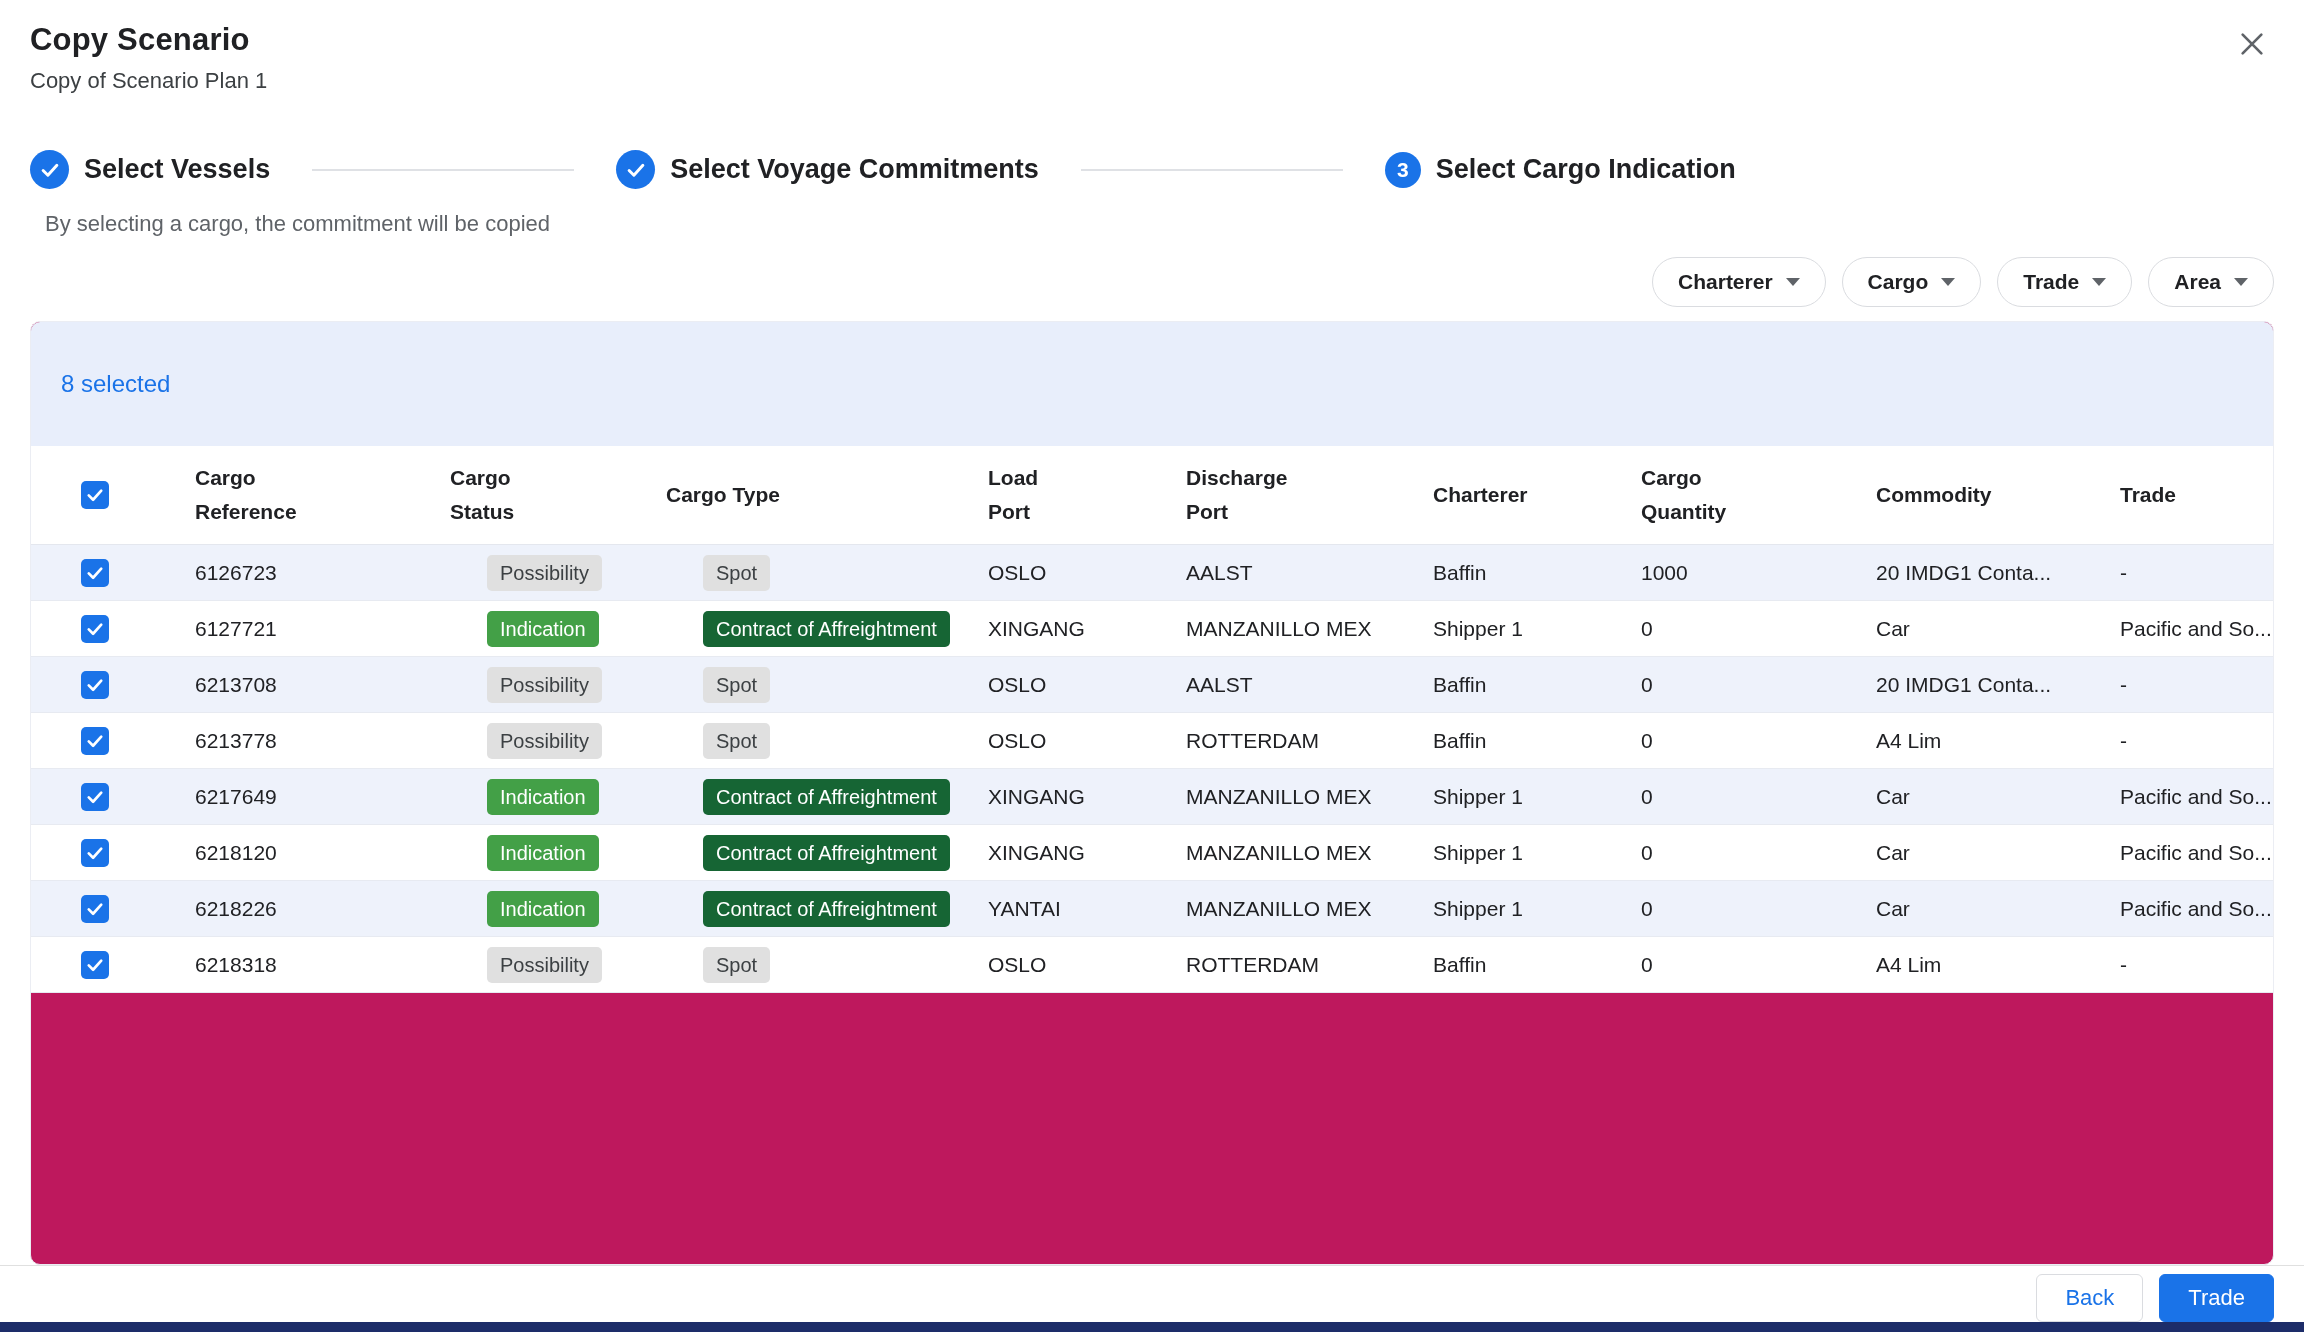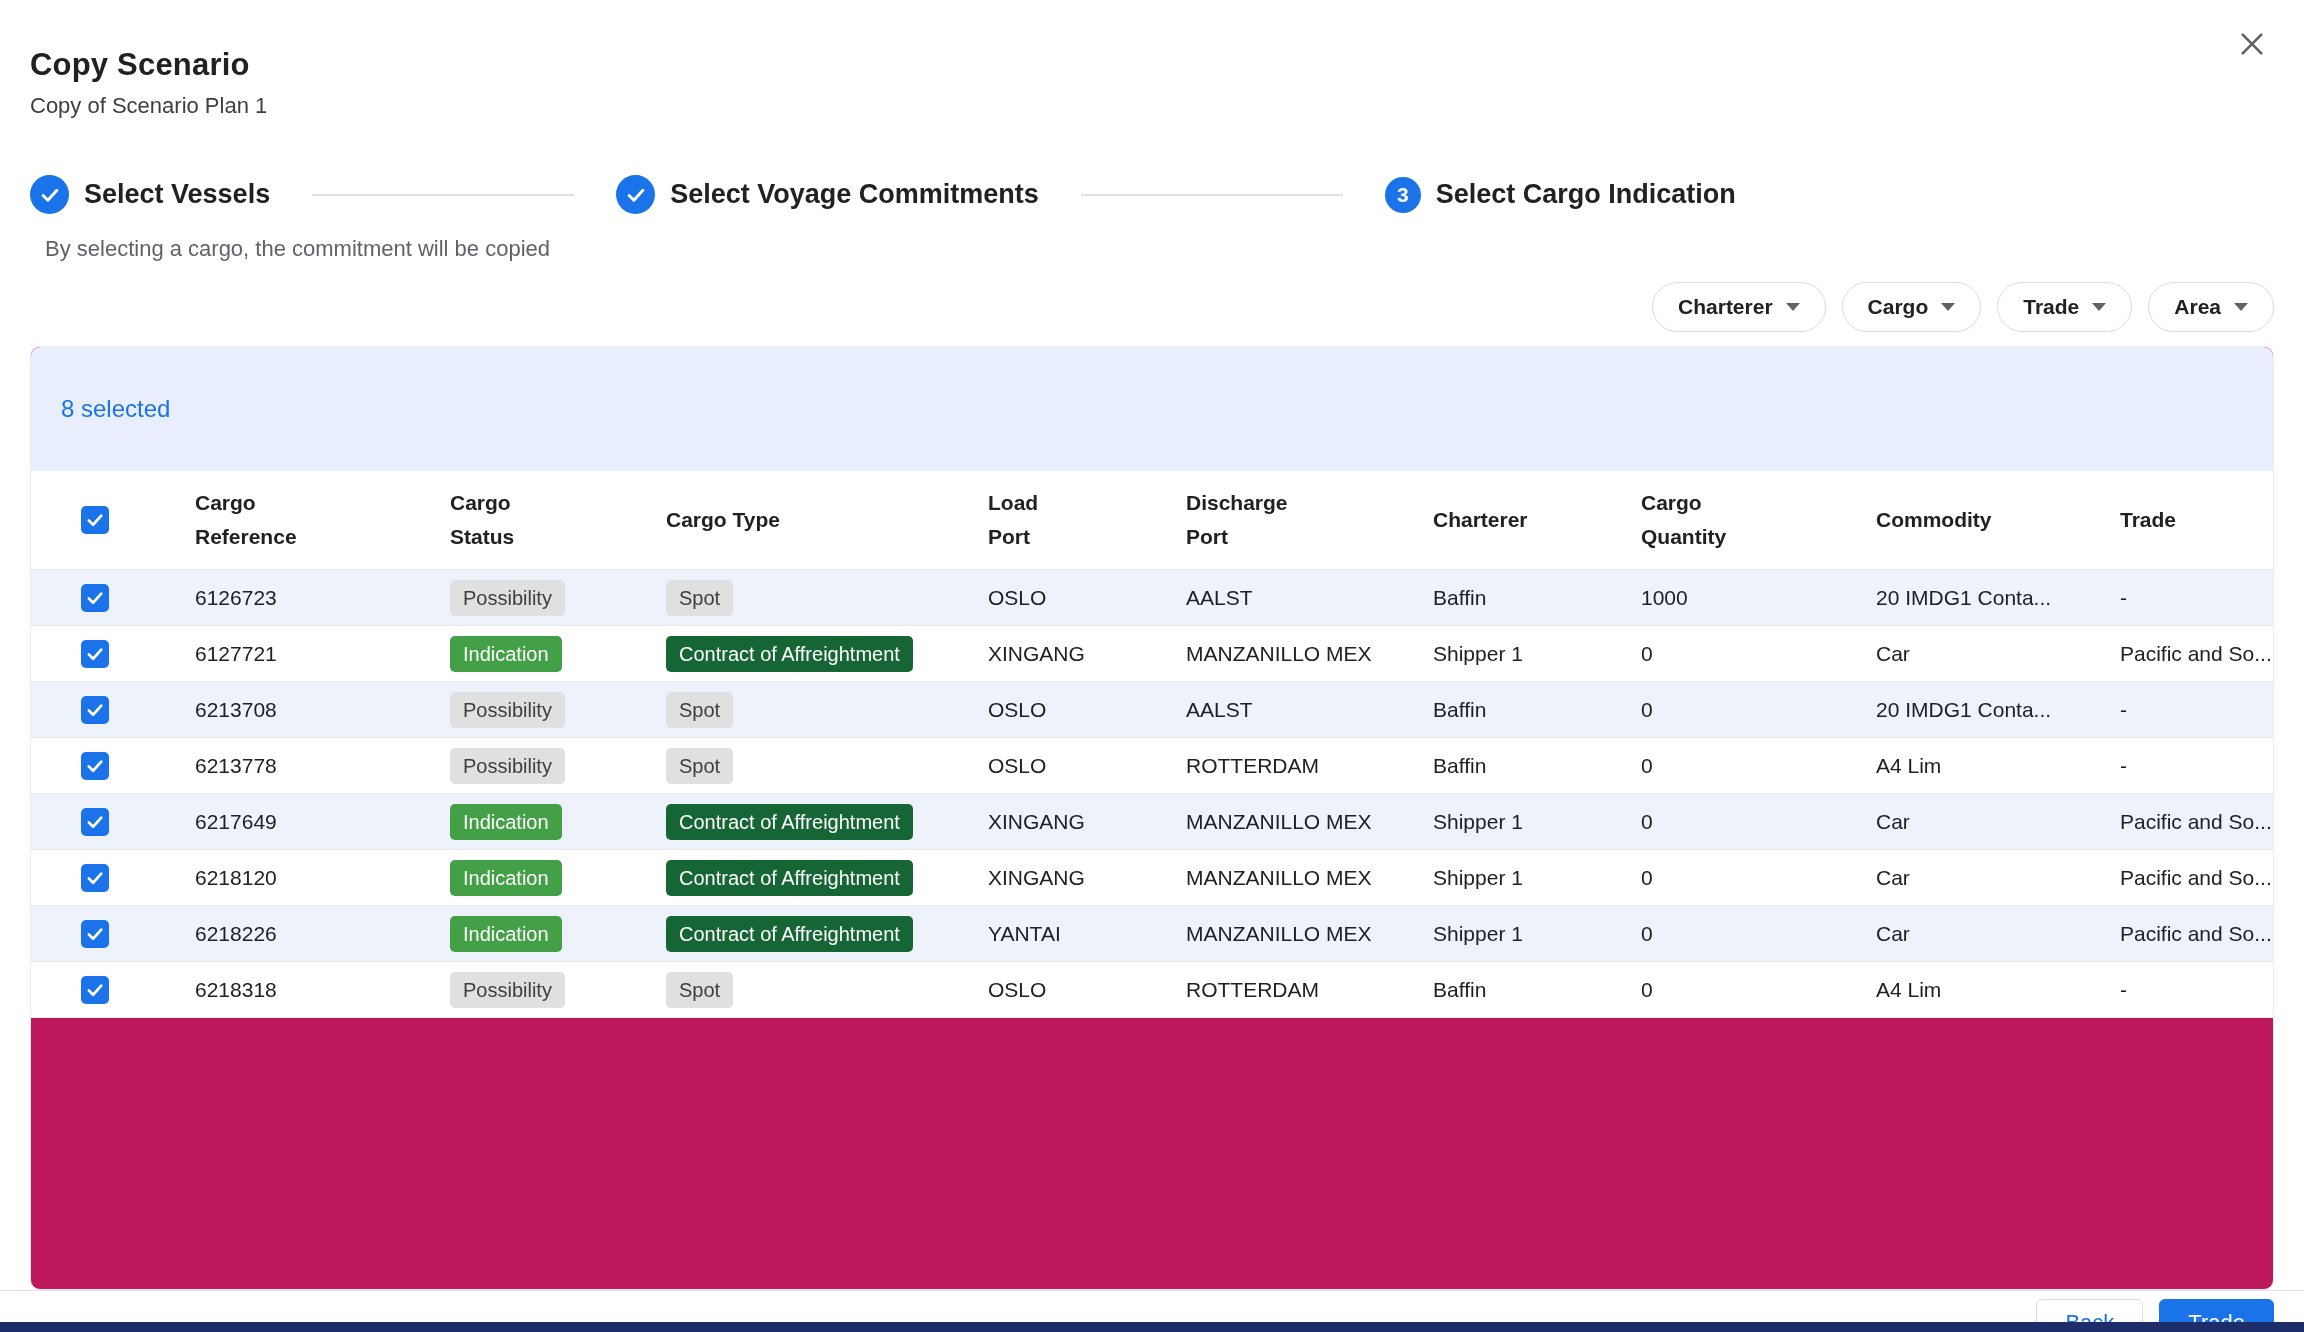--- a/index.html
+++ b/index.html
@@ -13,21 +13,21 @@
   }
   *{margin:0;padding:0;box-sizing:border-box;}
   html,body{width:2304px;height:1332px;}
   body{
     font-family:"Liberation Sans",sans-serif;
     background:#ffffff;color:#202124;
     overflow:hidden;position:relative;
   }
   
   .dlg-header{display:flex;justify-content:space-between;align-items:flex-start;padding:22px 30px 0 30px;}
-  h1{font-size:31px;font-weight:bold;letter-spacing:.2px;margin-top:25px;}
+  h1{font-size:31px;font-weight:bold;letter-spacing:.2px;}
   .subtitle{font-size:22px;color:#3c4043;margin-top:10px;}
   .close-btn{background:none;border:none;cursor:pointer;width:44px;height:44px;display:flex;align-items:center;justify-content:center;}
   
   .stepper{display:flex;align-items:center;margin:56px 30px 0 30px;gap:22px;}
   .step{display:flex;align-items:center;gap:15px;cursor:pointer;}
   .step-circle{width:39px;height:39px;border-radius:50%;background:var(--accent);color:#fff;
     display:flex;align-items:center;justify-content:center;font-size:21px;font-weight:bold;flex:none;}
   .step-circle.current{width:36px;height:36px;}
   .step-circle svg{width:22px;height:22px;}
   .step-label{font-size:27px;font-weight:bold;color:#202124;white-space:nowrap;}
@@ -46,21 +46,21 @@
   .grid-row{display:grid;grid-template-columns:148px 255px 216px 322px 198px 247px 208px 235px 244px 1fr;align-items:center;}
   .thead{height:99px;flex:none;background:#fff;border-bottom:1px solid #e4e7ee;
     font-weight:bold;font-size:21.5px;line-height:1.6;color:#202124;}
   .cell{padding:0 10px 0 16px;font-size:21px;white-space:nowrap;overflow:hidden;}
   .checkbox-cell{padding-left:50px;}
   .checkbox{width:28px;height:28px;border-radius:5px;background:var(--accent);
     display:flex;align-items:center;justify-content:center;cursor:pointer;}
   .checkbox svg{width:20px;height:20px;}
   .trow{height:56px;border-bottom:1px solid #e7eaf1;background:#fff;}
   .trow.alt{background:var(--row-alt);}
-  .badge{display:inline-block;padding:6px 13px;border-radius:5px;font-size:20px;line-height:1.2;}
+  .badge{display:inline-block;padding:6px 13px;border-radius:5px;font-size:20px;line-height:1.2;margin-left:37px;}
   .badge.neutral{background:var(--badge-gray);color:#3c4043;}
   .badge.green{background:var(--badge-green);color:#fff;}
   .badge.dark-green{background:var(--badge-dark-green);color:#fff;}
   
   .footer-divider{height:1px;background:#e0e0e0;margin-top:0;}
   .dlg-footer{display:flex;justify-content:flex-end;gap:16px;margin-top:8px;padding:0 30px;}
   .btn{height:48px;border-radius:6px;font-family:inherit;font-size:22px;cursor:pointer;padding:0 28px;}
   .btn-back{background:#fff;border:1px solid #dadce0;color:var(--accent);}
   .btn-copy{background:var(--accent);border:1px solid var(--accent);color:#fff;}
   .bottom-bar{position:absolute;left:0;right:0;bottom:0;height:10px;background:var(--footer-navy);}

